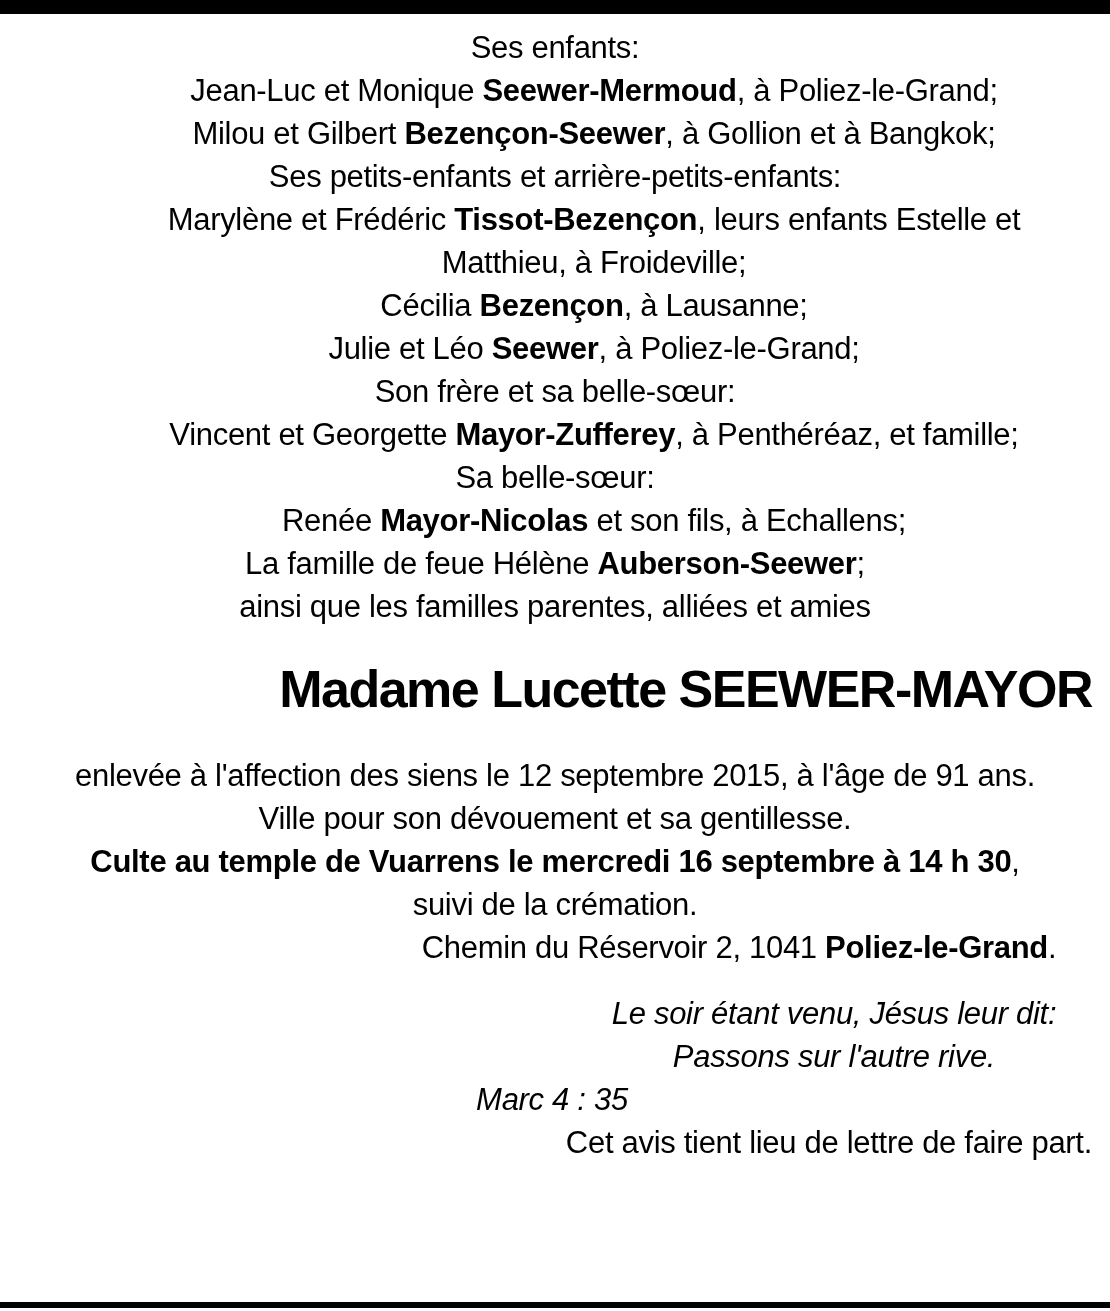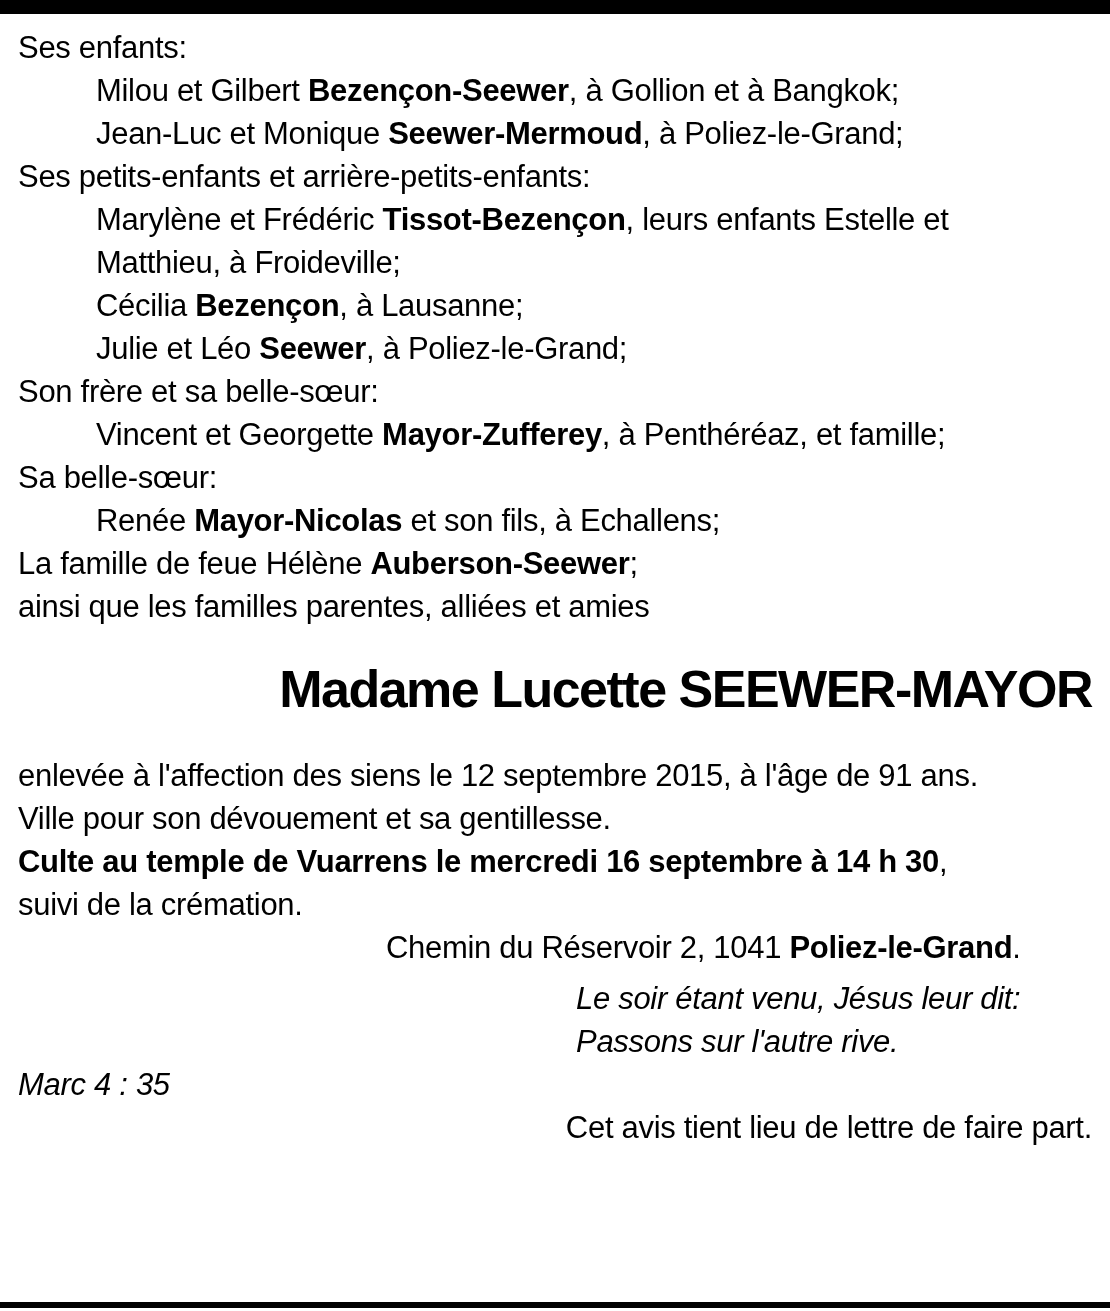--- a/index.html
+++ b/index.html
@@ -28,55 +28,56 @@
     background: #000000;
   }
   .content {
     padding: 12px 18px 0 18px;
     font-size: 31px;
     letter-spacing: -0.3px;
   }
   .ln {
     line-height: 43px;
     white-space: nowrap;
+    text-align: center;
   }
   .b { font-weight: bold; }
   .ind { padding-left: 78px; }
   .addr { padding-left: 368px; }
   .title {
     margin: 22px 0 26px 0;
     font-size: 52px;
     font-weight: bold;
     letter-spacing: -1.5px;
     line-height: 78px;
     text-align: right;
     white-space: nowrap;
   }
   .quote-block {
-    margin-top: 8px;
+    margin-top: 23px;
     padding-left: 558px;
     font-style: italic;
   }
   .ref {
     font-style: italic;
     padding-right: 6px;
   }
   .center { text-align: right; }
 </style>
 </head>
 <body>
 
 <div class="rule-top"></div>
 
 <main class="content">
 
   <section id="family-lines">
       <div class="ln"><span>Ses enfants:</span></div>
+      <div class="ln ind"><span>Jean-Luc et Monique </span><span class="b">Seewer-Mermoud</span><span>, à Poliez-le-Grand;</span></div>
       <div class="ln ind"><span>Milou et Gilbert </span><span class="b">Bezençon-Seewer</span><span>, à Gollion et à Bangkok;</span></div>
-      <div class="ln ind"><span>Jean-Luc et Monique </span><span class="b">Seewer-Mermoud</span><span>, à Poliez-le-Grand;</span></div>
       <div class="ln"><span>Ses petits-enfants et arrière-petits-enfants:</span></div>
       <div class="ln ind"><span>Marylène et Frédéric </span><span class="b">Tissot-Bezençon</span><span>, leurs enfants Estelle et</span></div>
       <div class="ln ind"><span>Matthieu, à Froideville;</span></div>
       <div class="ln ind"><span>Cécilia </span><span class="b">Bezençon</span><span>, à Lausanne;</span></div>
       <div class="ln ind"><span>Julie et Léo </span><span class="b">Seewer</span><span>, à Poliez-le-Grand;</span></div>
       <div class="ln"><span>Son frère et sa belle-sœur:</span></div>
       <div class="ln ind"><span>Vincent et Georgette </span><span class="b">Mayor-Zufferey</span><span>, à Penthéréaz, et famille;</span></div>
       <div class="ln"><span>Sa belle-sœur:</span></div>
       <div class="ln ind"><span>Renée </span><span class="b">Mayor-Nicolas</span><span> et son fils, à Echallens;</span></div>
       <div class="ln"><span>La famille de feue Hélène </span><span class="b">Auberson-Seewer</span><span>;</span></div>

